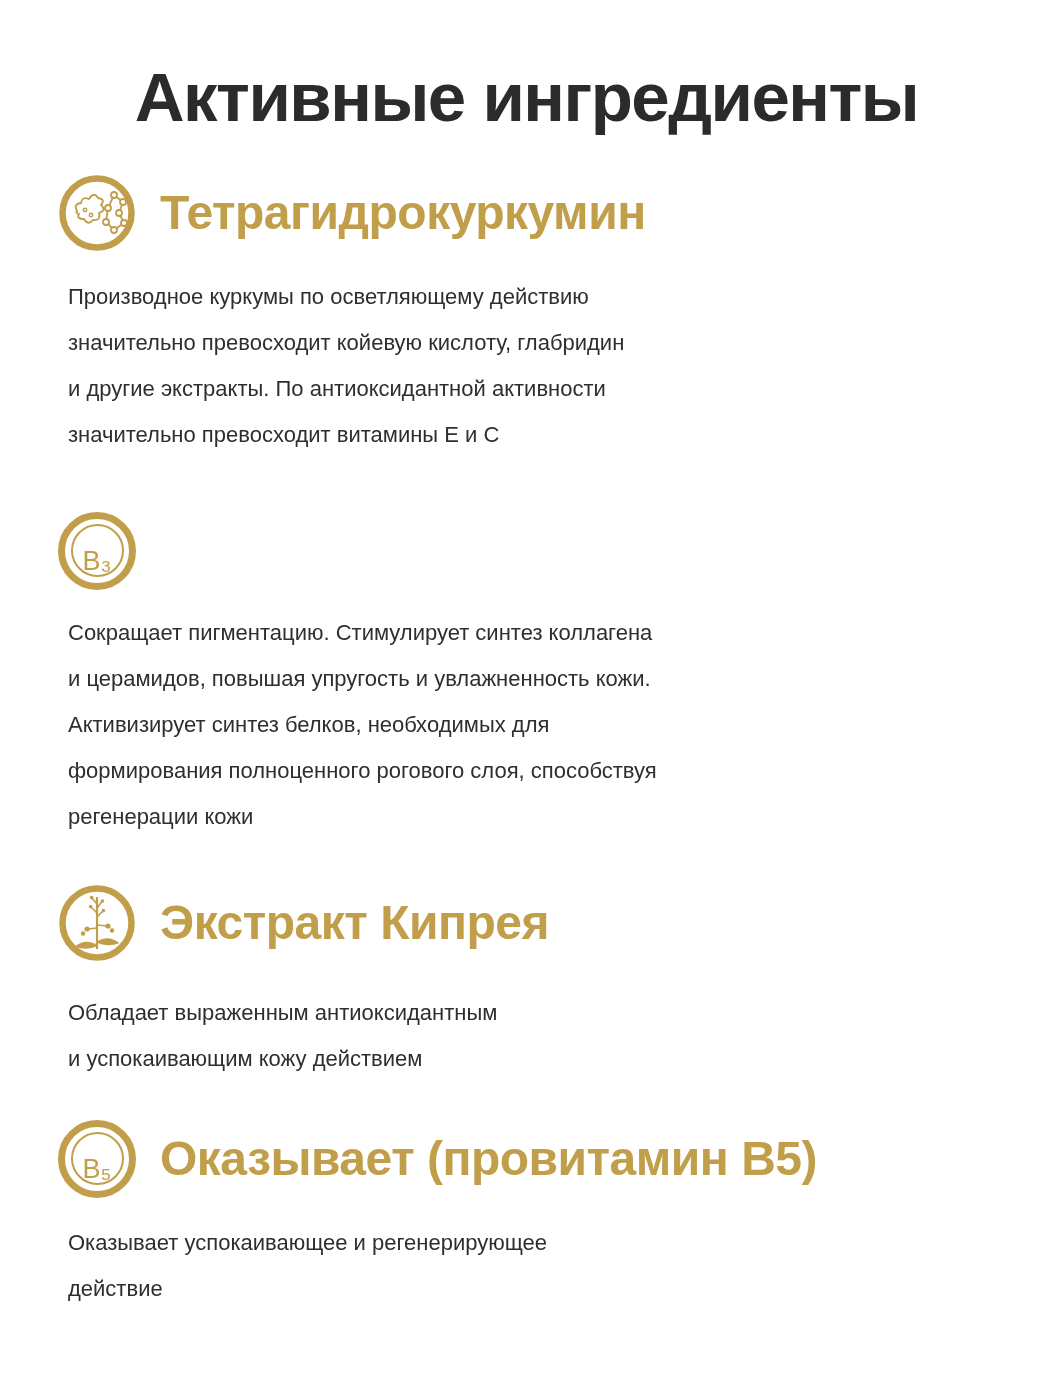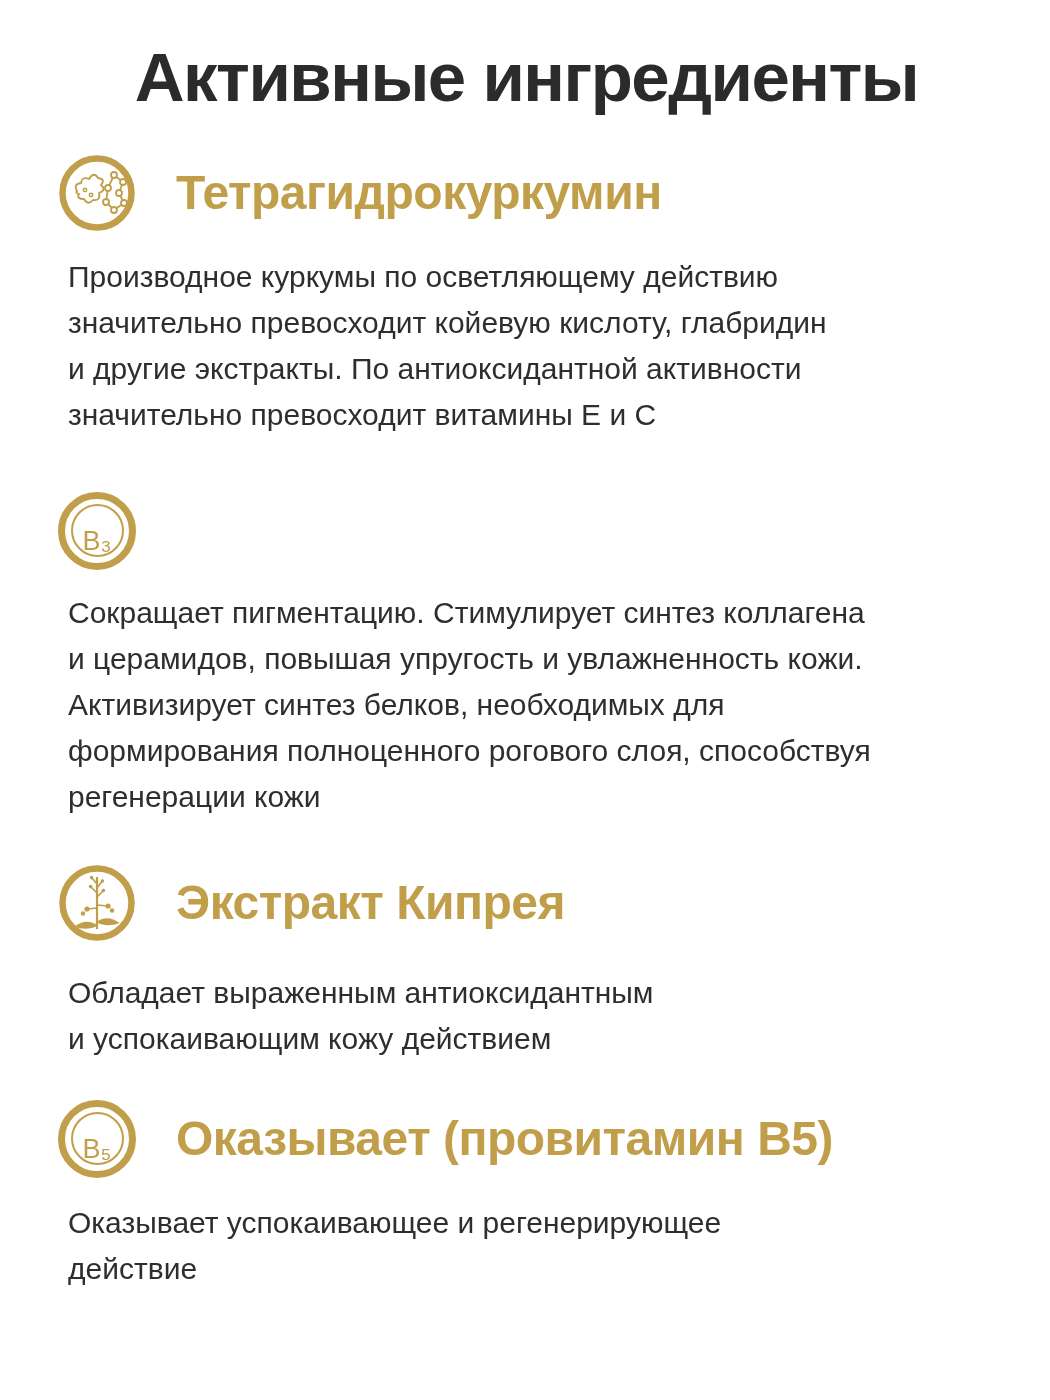--- a/index.html
+++ b/index.html
@@ -10,61 +10,61 @@
   body {
     width: 1050px;
     height: 1400px;
     overflow: hidden;
     font-family: "Liberation Sans", "DejaVu Sans", sans-serif;
   }
   .page {
     box-sizing: border-box;
     width: 1050px;
     height: 1192px;
-    padding: 40px 55px 0 58px;
+    padding: 60px 55px 0 58px;
     background: #ffffff;
   }
   .main-title {
     margin: 0;
     text-align: center;
     font-size: 69px;
     line-height: 1.1;
     font-weight: 700;
     letter-spacing: -1.5px;
     color: #2b2b2d;
   }
   .section { margin: 0; }
   .section-1 { margin-top: 38px; }
   .section-2 { margin-top: 54px; }
   .section-3 { margin-top: 44px; }
   .section-4 { margin-top: 38px; }
   .section-header {
     display: flex;
     align-items: center;
-    gap: 40px;
+    gap: 24px;
   }
   .icon-wrap {
     width: 78px;
     height: 78px;
     flex: 0 0 78px;
     display: flex;
     align-items: center;
     justify-content: center;
   }
   .icon-wrap svg { display: block; }
   .section-heading {
     margin: 0;
     font-size: 48px;
     font-weight: 700;
     letter-spacing: -0.5px;
     color: #c19e4a;
   }
   .section-body {
     margin: 22px 0 0 10px;
-    font-size: 30px;
+    font-size: 22px;
     line-height: 46px;
     color: #2e2e30;
     white-space: pre-line;
   }
   .section-2 .section-body { margin-top: 20px; }
   .section-3 .section-body { margin-top: 28px; }
   .section-4 .section-body { }
   
   .badge-outer {
     box-sizing: border-box;

